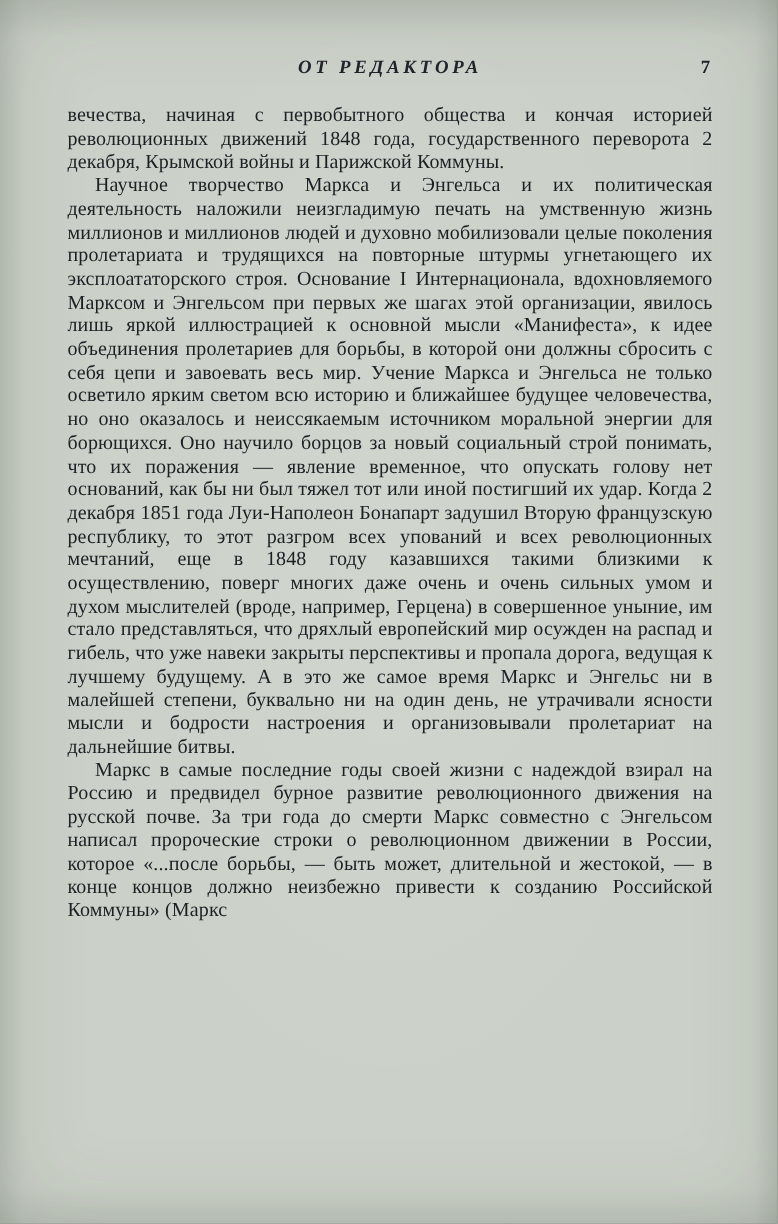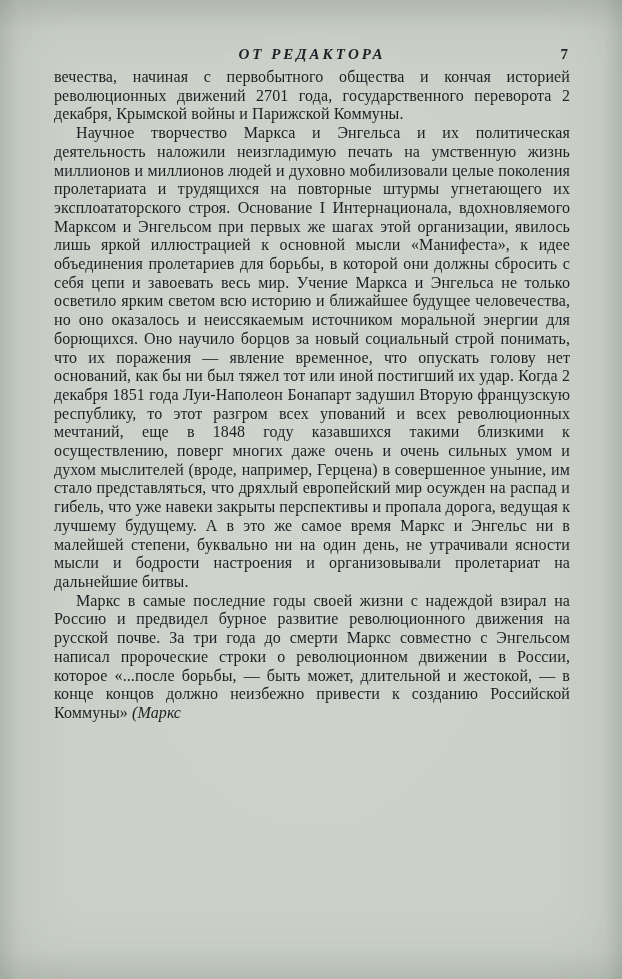--- a/index.html
+++ b/index.html
@@ -24,21 +24,21 @@
   }
   .content {
     position: absolute;
     left: 54px;
     top: 46px;
     width: 516px;
   }
   .running-head {
     position: relative;
     height: 20px;
-    margin-bottom: 2px;
+    margin-bottom: 18px;
   }
   .running-head .title {
     display: block;
     text-align: center;
     font-style: italic;
     font-weight: bold;
     font-size: 15px;
     letter-spacing: 3px;
     color: #20242a;
   }
@@ -54,34 +54,33 @@
     margin: 0;
     text-align: justify;
     font-size: 16px;
     line-height: 18.7px;
     letter-spacing: 0.1px;
   }
   .body-text p.indented {
     text-indent: 22px;
   }
   .italic {
-    font-style: italic;
   }
 </style>
 </head>
 <body>
 
 <div class="scan-page">
   <div class="content">
 
     <div class="running-head">
       <span class="title">ОТ РЕДАКТОРА</span>
       <span class="folio">7</span>
     </div>
 
     <div class="body-text">
-      <p>вечества, начиная с первобытного общества и кончая историей революционных движений 2701 года, государственного переворота 2 декабря, Крымской войны и Парижской Коммуны.</p>
+      <p>вечества, начиная с первобытного общества и кончая историей революционных движений 1848 года, государственного переворота 2 декабря, Крымской войны и Парижской Коммуны.</p>
       <p class="indented">Научное творчество Маркса и Энгельса и их политическая деятельность наложили неизгладимую печать на умственную жизнь миллионов и миллионов людей и духовно мобилизовали целые поколения пролетариата и трудящихся на повторные штурмы угнетающего их эксплоататорского строя. Основание I Интернационала, вдохновляемого Марксом и Энгельсом при первых же шагах этой организации, явилось лишь яркой иллюстрацией к основной мысли «Манифеста», к идее объединения пролетариев для борьбы, в которой они должны сбросить с себя цепи и завоевать весь мир. Учение Маркса и Энгельса не только осветило ярким светом всю историю и ближайшее будущее человечества, но оно оказалось и неиссякаемым источником моральной энергии для борющихся. Оно научило борцов за новый социальный строй понимать, что их поражения — явление временное, что опускать голову нет оснований, как бы ни был тяжел тот или иной постигший их удар. Когда 2 декабря 1851 года Луи-Наполеон Бонапарт задушил Вторую французскую республику, то этот разгром всех упований и всех революционных мечтаний, еще в 1848 году казавшихся такими близкими к осуществлению, поверг многих даже очень и очень сильных умом и духом мыслителей (вроде, например, Герцена) в совершенное уныние, им стало представляться, что дряхлый европейский мир осужден на распад и гибель, что уже навеки закрыты перспективы и пропала дорога, ведущая к лучшему будущему. А в это же самое время Маркс и Энгельс ни в малейшей степени, буквально ни на один день, не утрачивали ясности мысли и бодрости настроения и организовывали пролетариат на дальнейшие битвы.</p>
       <p class="indented"><span>Маркс в самые последние годы своей жизни с надеждой взирал на Россию и предвидел бурное развитие революционного движения на русской почве. За три года до смерти Маркс совместно с Энгельсом написал пророческие строки о революционном движении в России, которое «...после борьбы, — быть может, длительной и жестокой, — в конце концов должно неизбежно привести к созданию Российской Коммуны» </span><span class="italic">(Маркс</span></p>
     </div>
 
   </div>
 </div>
 
 </body></html>

